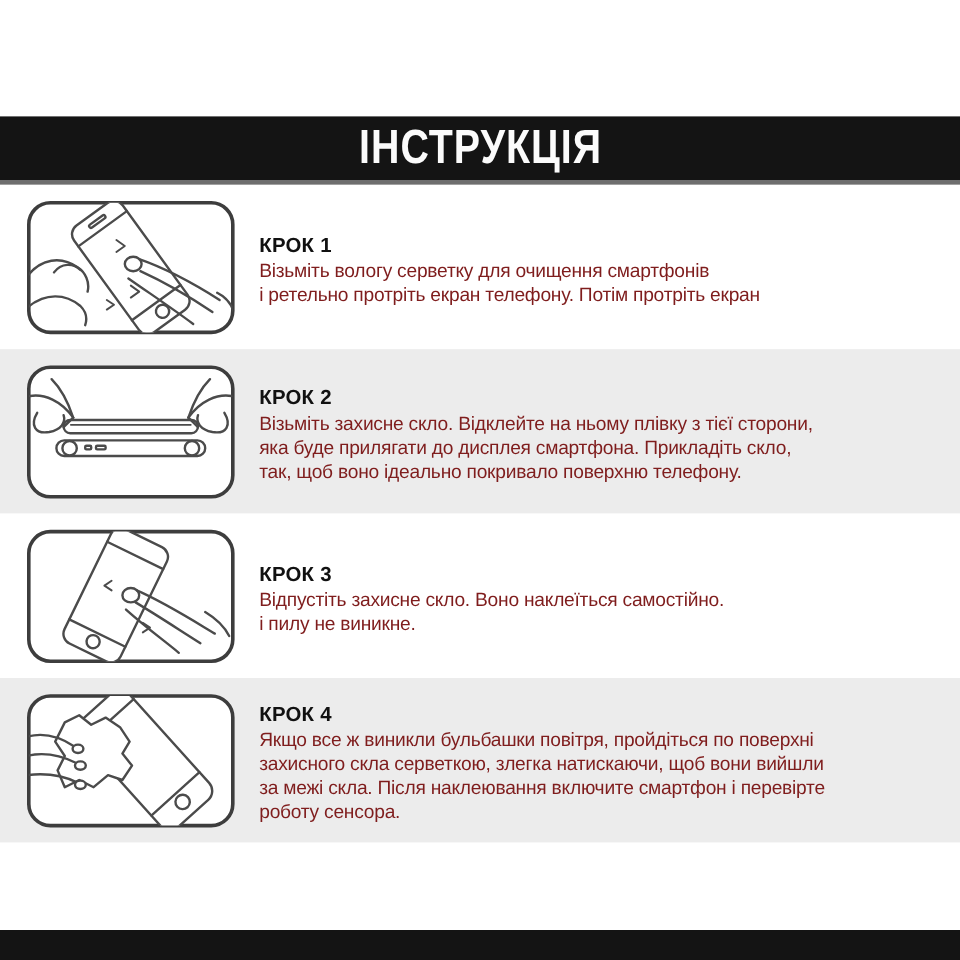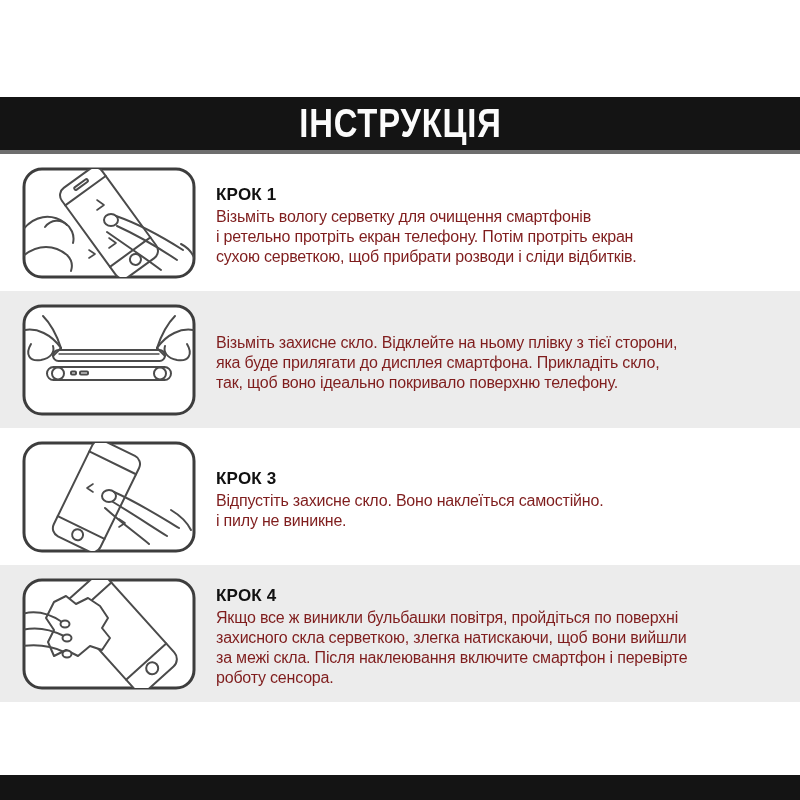--- a/index.html
+++ b/index.html
@@ -120,21 +120,20 @@
               <path d="M89,73 l7,5 l-7,5"></path>
               <path d="M69,85 l6,4 l-6,4"></path>
             </g>
           </g>
         </svg>
       </div>
       <div class="text-col">
         <div class="step-label">КРОК 1</div>
         <div class="step-line">Візьміть вологу серветку для очищення смартфонів</div>
         <div class="step-line">і ретельно протріть екран телефону. Потім протріть екран</div>
-        <div class="step-line">сухою серветкою, щоб прибрати розводи і сліди відбитків.</div>
       </div>
     </div>
 
     <div class="step-row alt">
       <div class="illus">
         <svg viewBox="0 0 178 116">
           <defs>
               <clipPath id="c2">
                 <rect x="4" y="4" width="170" height="108" rx="18"></rect>
               </clipPath>
@@ -161,20 +160,21 @@
             <g>
               <path d="M173,28 C161,26 147,32 137,46"></path>
               <path d="M155,14 C147,22 141,34 137,46"></path>
               <path d="M137,46 L145,54"></path>
               <path d="M167,42 C173,52 169,60 157,58 C147,56 143,50 145,44"></path>
             </g>
           </g>
         </svg>
       </div>
       <div class="text-col">
+        <div class="step-label">КРОК 2</div>
         <div class="step-line">Візьміть захисне скло. Відклейте на ньому плівку з тієї сторони,</div>
         <div class="step-line">яка буде прилягати до дисплея смартфона. Прикладіть скло,</div>
         <div class="step-line">так, щоб воно ідеально покривало поверхню телефону.</div>
       </div>
     </div>
 
     <div class="step-row">
       <div class="illus">
         <svg viewBox="0 0 178 116">
           <defs>

